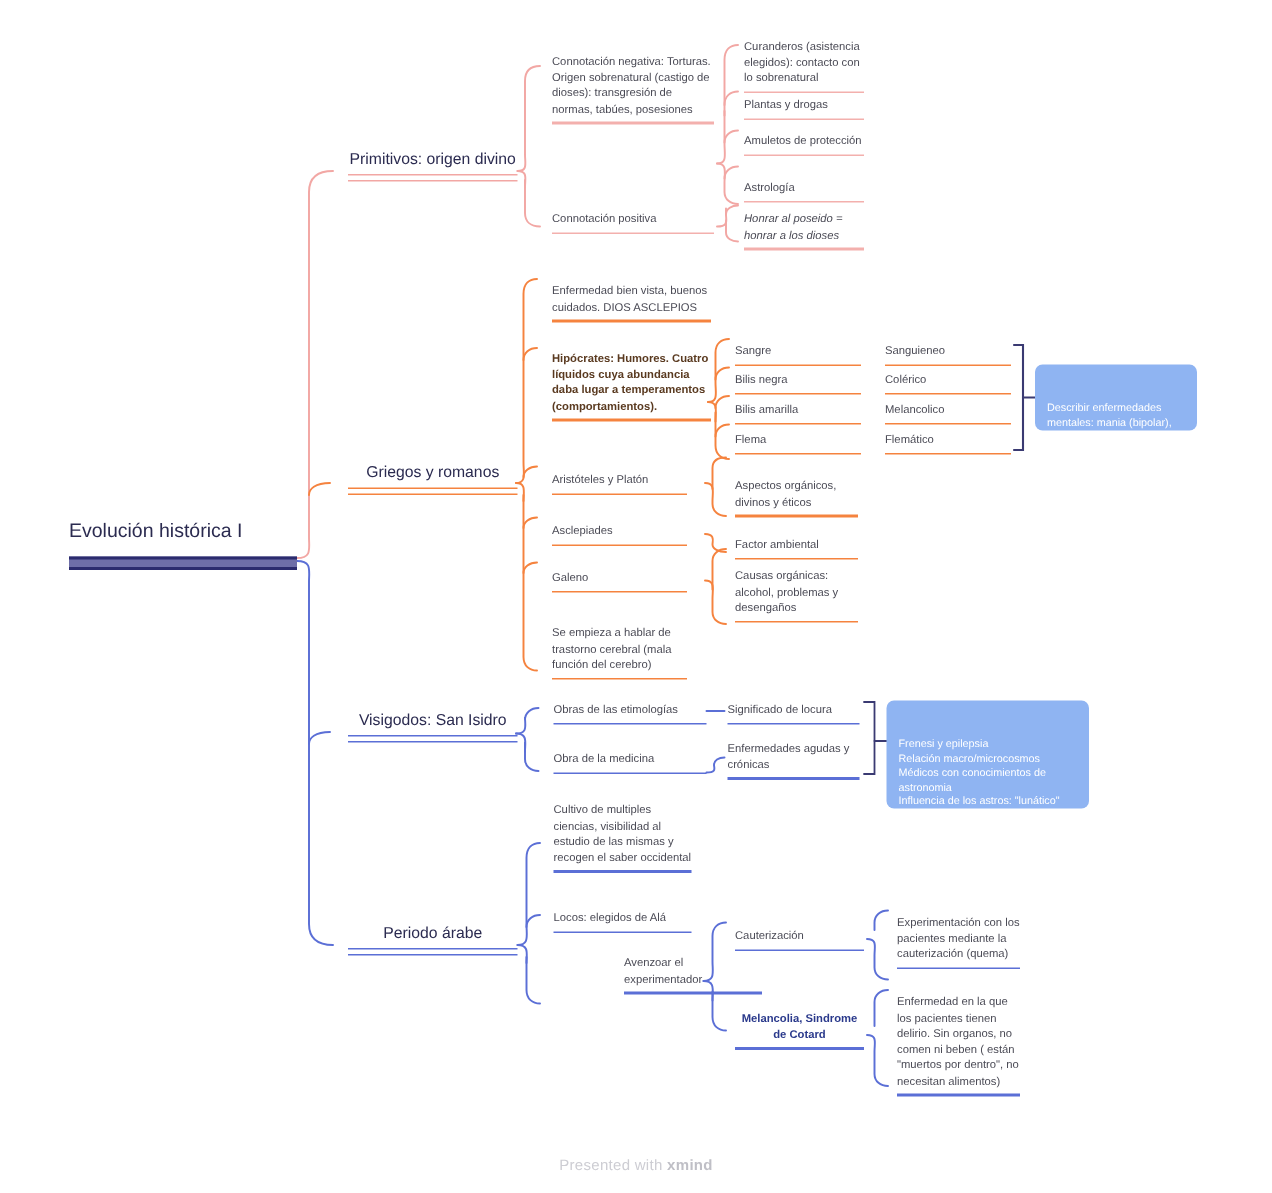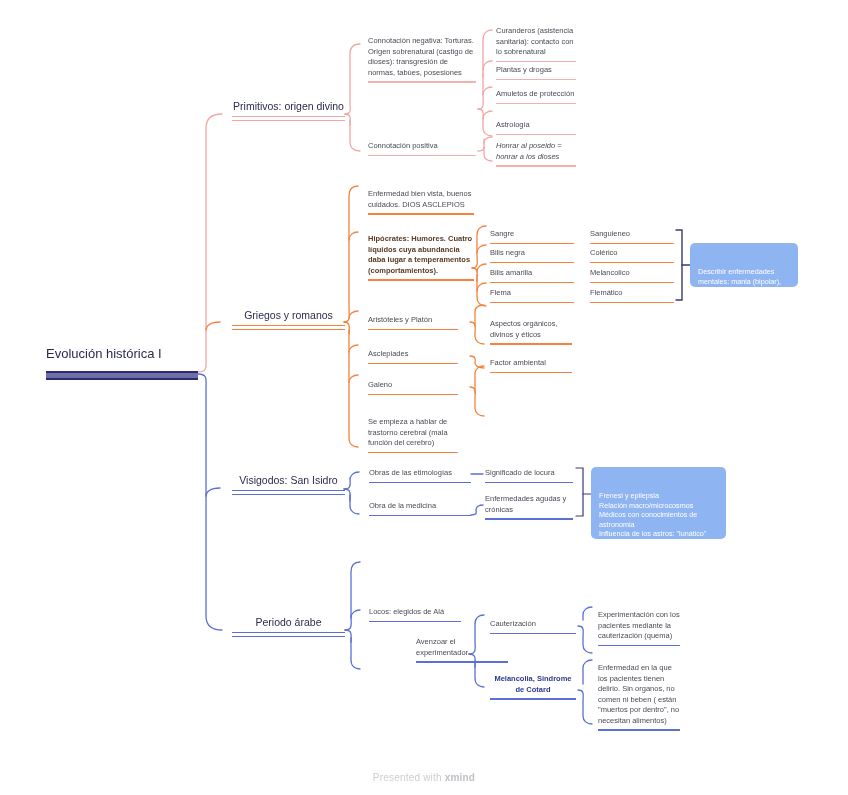--- a/index.html
+++ b/index.html
@@ -144,21 +144,21 @@
     <span class="txt">Primitivos: origen divino</span>
     <div class="rule"></div>
   </div>
 
   <div class="node leaf pink" style="left:368px;top:36px;width:108px;">
     <span class="txt">Connotación negativa: Torturas. Origen sobrenatural (castigo de dioses): transgresión de normas, tabúes, posesiones</span>
     <div class="rule"></div>
   </div>
 
   <div class="node leaf pink" style="left:496px;top:26px;width:80px;">
-    <span class="txt">Curanderos (asistencia sanitaria): contacto con lo sobrenatural</span>
+    <span class="txt">Curanderos (asistencia elegidos): contacto con lo sobrenatural</span>
     <div class="rule"></div>
   </div>
   <div class="node leaf pink" style="left:496px;top:65px;width:80px;">
     <span class="txt">Plantas y drogas</span>
     <div class="rule"></div>
   </div>
   <div class="node leaf pink" style="left:496px;top:89px;width:80px;">
     <span class="txt">Amuletos de protección</span>
     <div class="rule"></div>
   </div>
@@ -244,20 +244,24 @@
     <span class="txt">Asclepiades</span>
     <div class="rule"></div>
   </div>
   <div class="node leaf orange" style="left:490px;top:358px;width:82px;">
     <span class="txt">Factor ambiental</span>
     <div class="rule"></div>
   </div>
 
   <div class="node leaf orange" style="left:368px;top:380px;width:90px;">
     <span class="txt">Galeno</span>
+    <div class="rule"></div>
+  </div>
+  <div class="node leaf orange" style="left:490px;top:379px;width:82px;">
+    <span class="txt">Causas orgánicas: alcohol, problemas y desengaños</span>
     <div class="rule"></div>
   </div>
 
   <div class="node leaf orange" style="left:368px;top:417px;width:90px;">
     <span class="txt">Se empieza a hablar de trastorno cerebral (mala función del cerebro)</span>
     <div class="rule"></div>
   </div>
 
   <div class="node lvl1 blue" style="left:232px;top:474px;width:113px;">
     <span class="txt">Visigodos: San Isidro</span>
@@ -287,20 +291,24 @@
 Relación macro/microcosmos
 Médicos con conocimientos de astronomia
 Influencia de los astros: "lunático"</span>
   </div>
 
   <div class="node lvl1 blue" style="left:232px;top:616px;width:113px;">
     <span class="txt">Periodo árabe</span>
     <div class="rule"></div>
   </div>
 
+  <div class="node leaf blue" style="left:369px;top:535px;width:92px;">
+    <span class="txt">Cultivo de multiples ciencias, visibilidad al estudio de las mismas y recogen el saber occidental</span>
+    <div class="rule"></div>
+  </div>
 
   <div class="node leaf blue" style="left:369px;top:607px;width:92px;">
     <span class="txt">Locos: elegidos de Alá</span>
     <div class="rule"></div>
   </div>
 
   <div class="node leaf blue" style="left:369px;top:637px;width:92px;margin-left:47px;">
     <span class="txt">Avenzoar el experimentador</span>
     <div class="rule"></div>
   </div>

